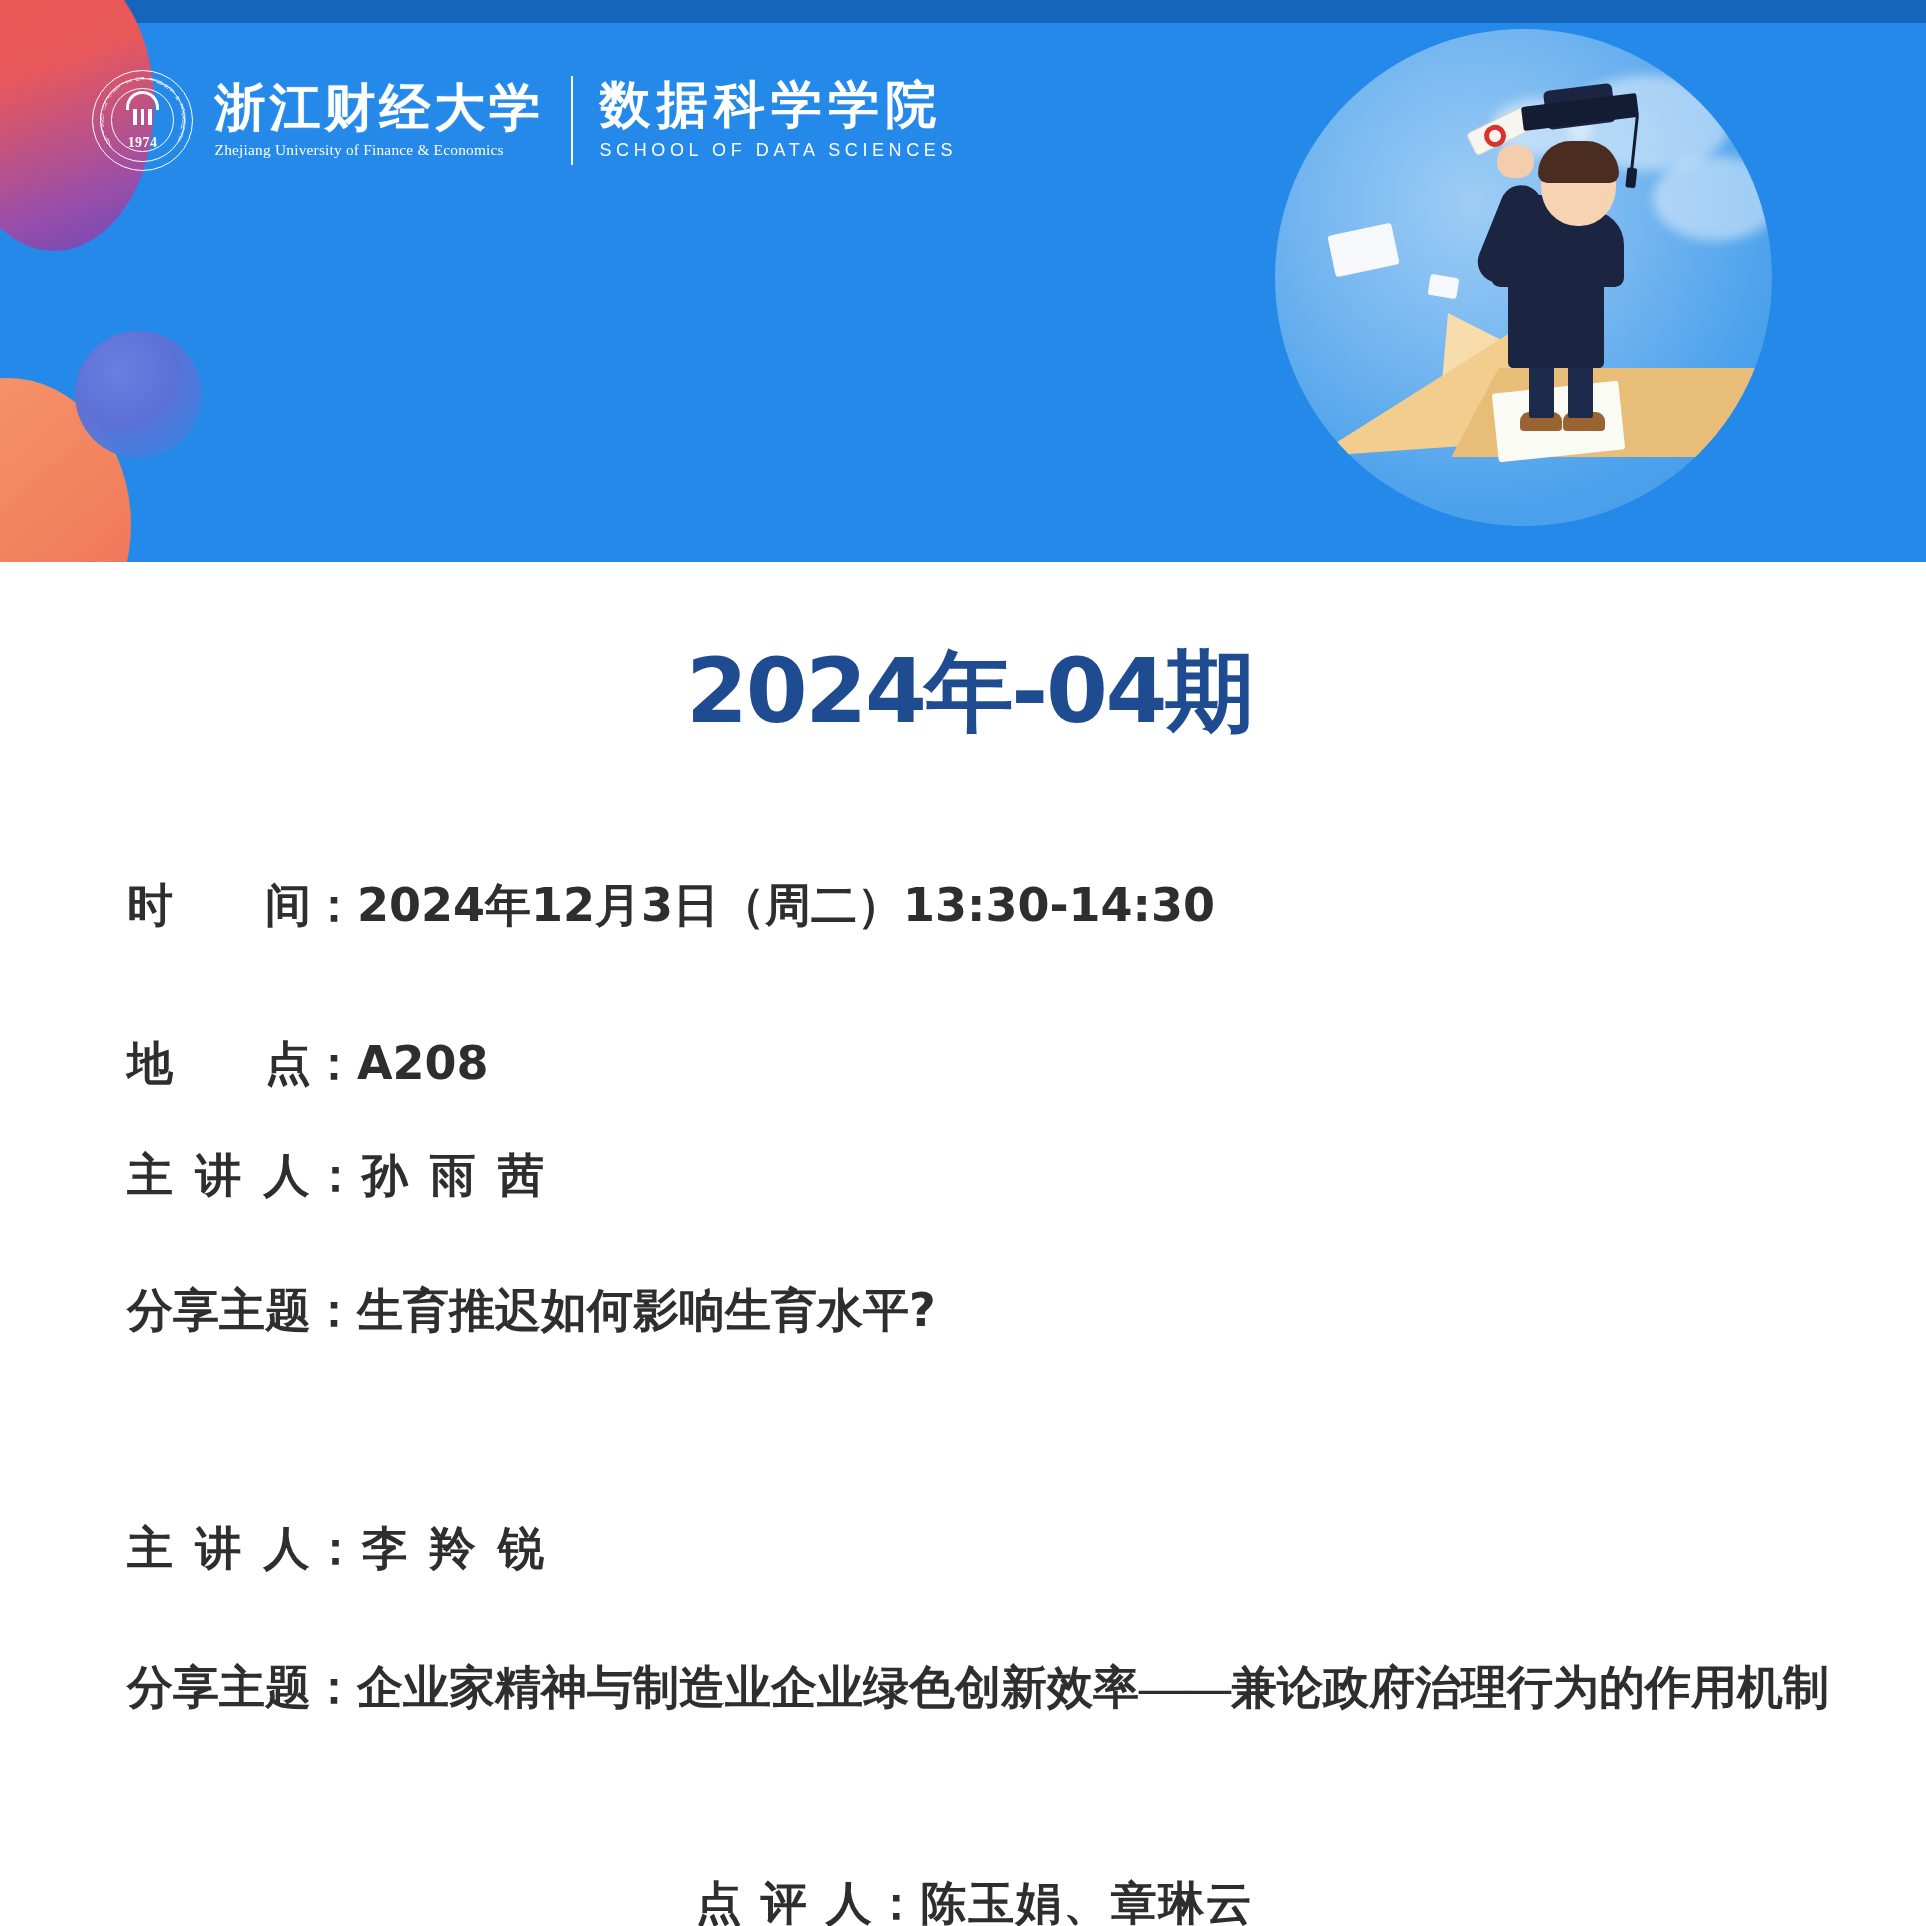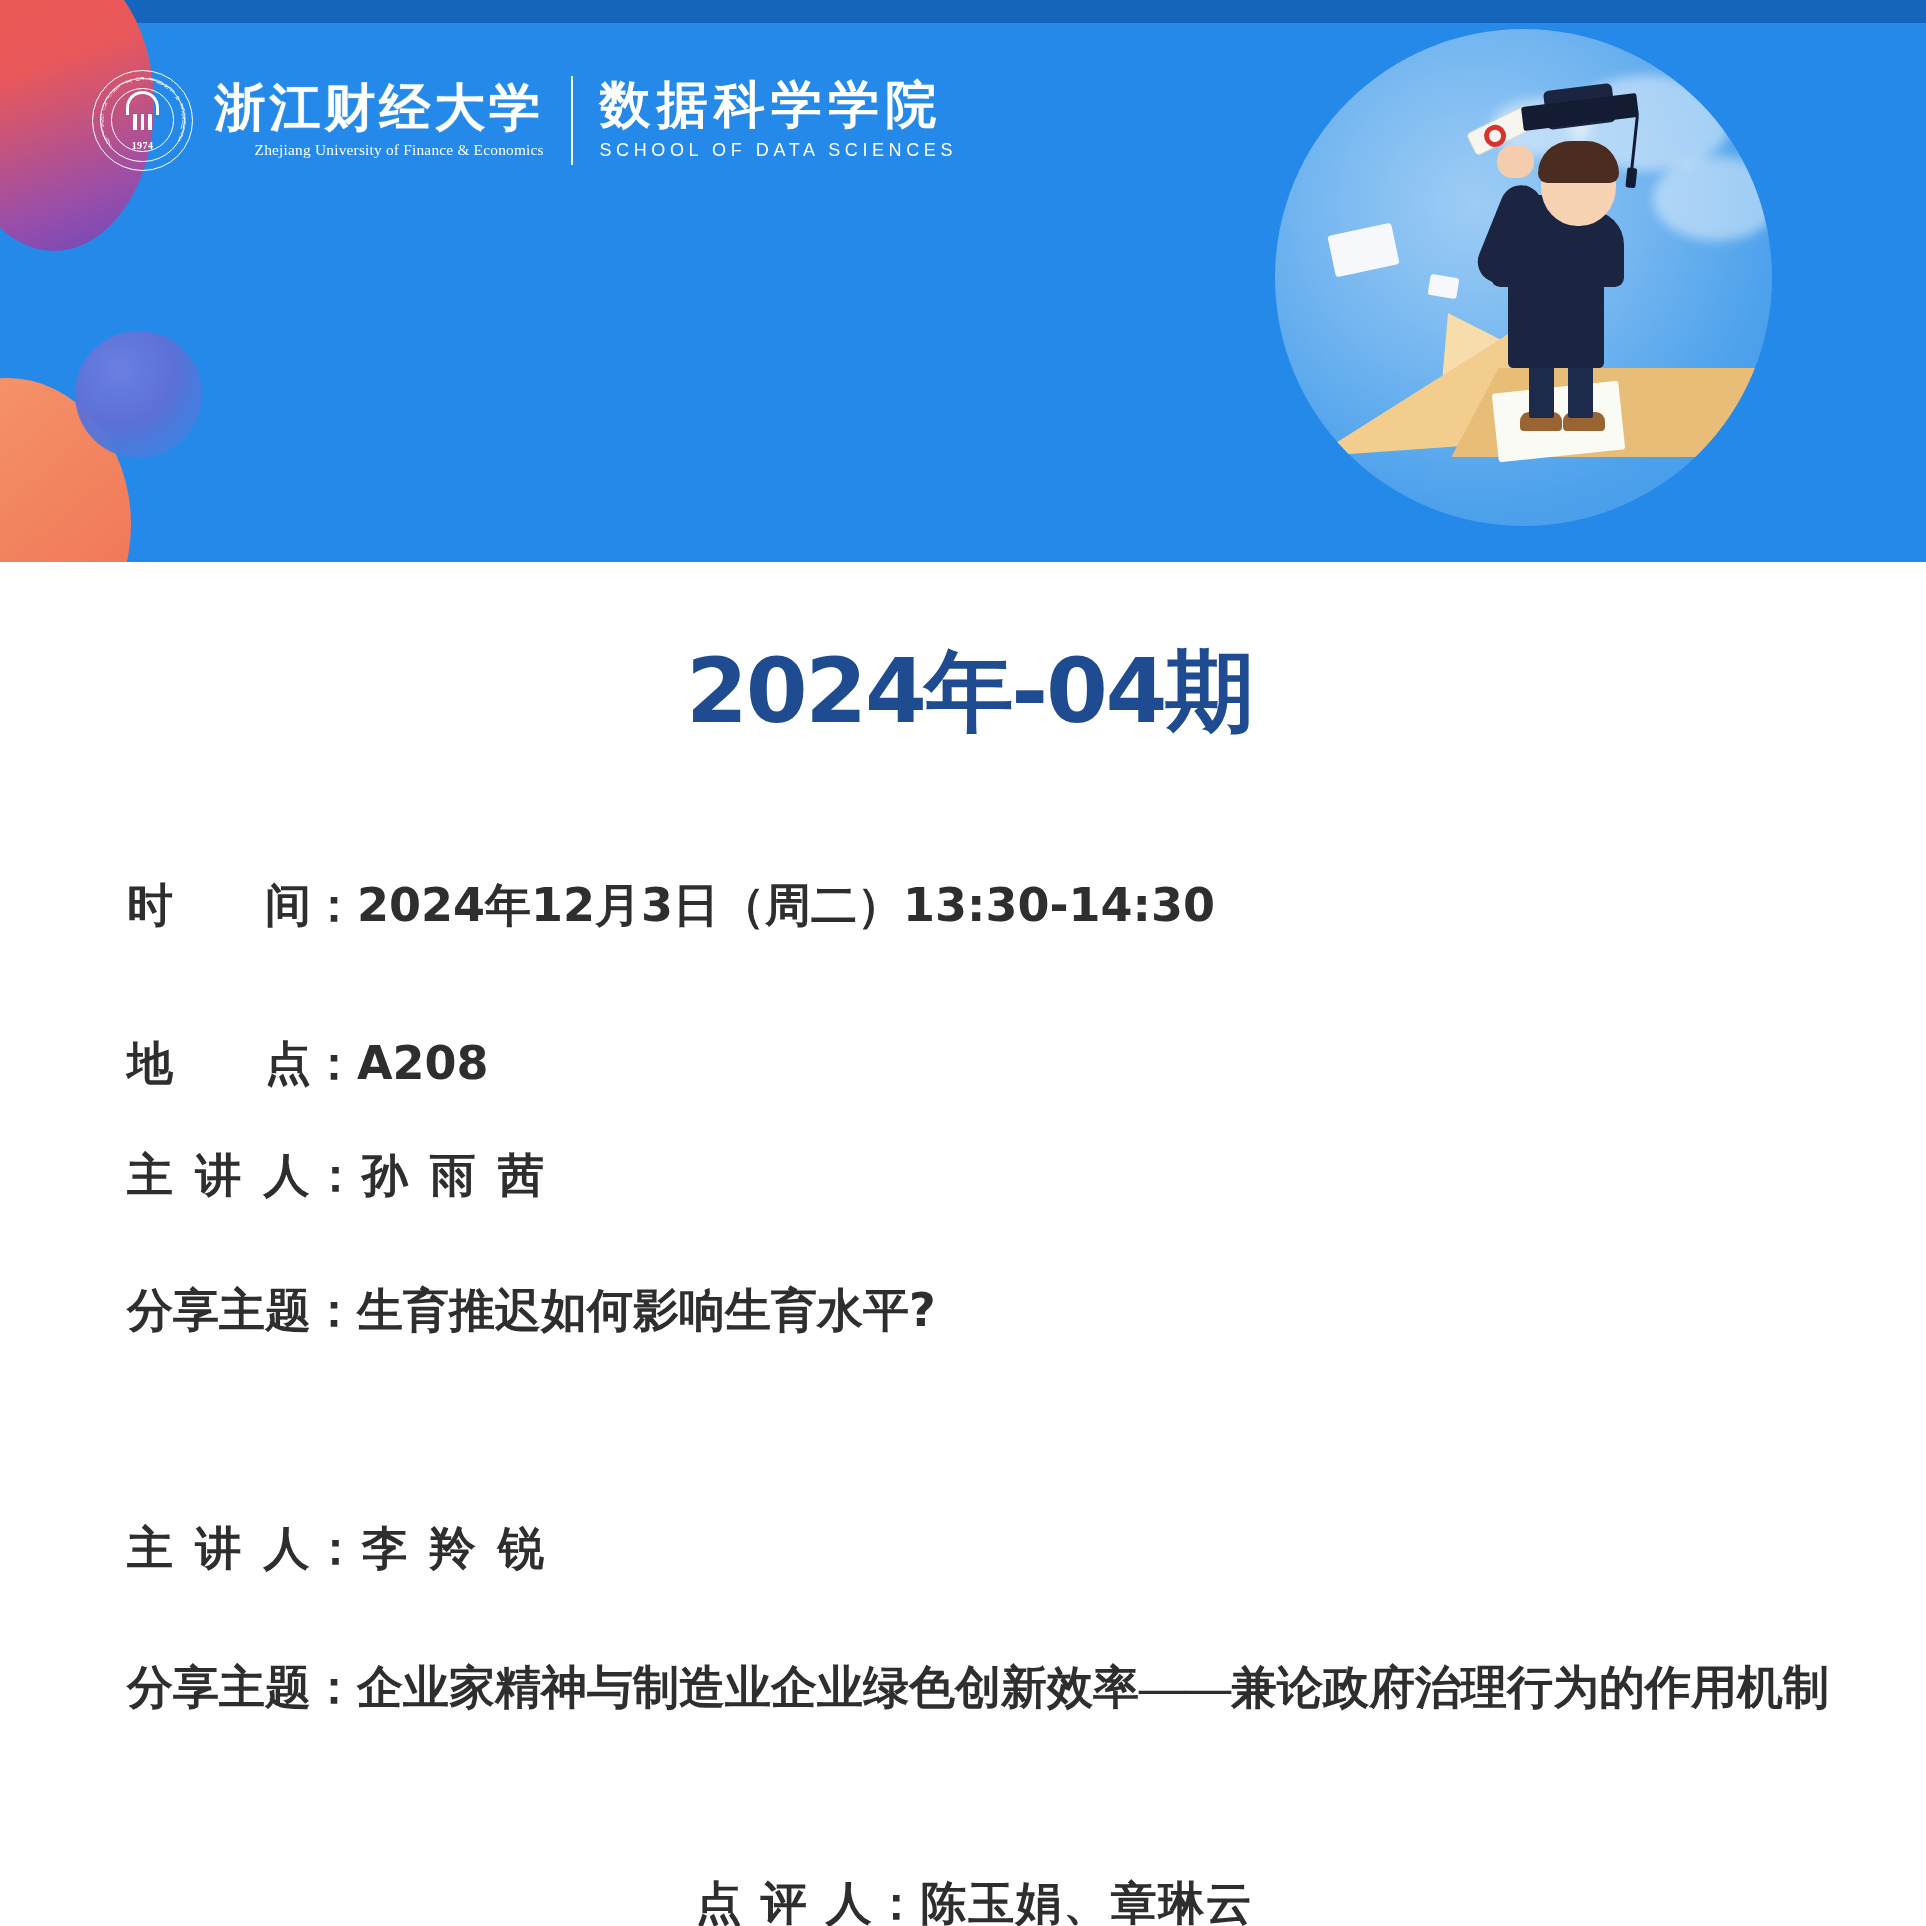--- a/index.html
+++ b/index.html
@@ -60,42 +60,42 @@
   .seal-arch {
     width:33px; height:30px;
     border:3.5px solid #ffffff; border-bottom:none;
     border-radius:17.7px 17.7px 0 0; margin-top:2.3px;
   }
   .seal-cols {
     display:flex; gap:4.2px; margin-top:-1.2px;
   }
   .seal-cols i { display:block; width:3.5px; height:16px; background:#ffffff; }
   .seal-year {
-    font-size:10px; color:#ffffff; font-weight:bold; letter-spacing:0.4px;
+    font-size:14px; color:#ffffff; font-weight:bold; letter-spacing:0.4px;
     margin-top:10px; font-family:"Liberation Serif",serif;text-align:right;
   }
   .seal-ring-text {
     position:absolute; left:0; top:0; width:100%; height:100%;
     font-size:5.8px; color:#ffffff;
   }
   .seal-ring-text span {
     position:absolute; left:50%; top:50%;
     transform-origin:0 0; white-space:nowrap;
     font-family:"Liberation Serif",serif;
   }
 
   .logo-zh-block { margin-left:21.6px; }
   .logo-zh-cn {
     font-size:51px; line-height:1.02; color:#ffffff; font-weight:bold;
     letter-spacing:3.9px; font-family:"DejaVu Serif",serif;
     text-shadow:0 0 1.2px rgba(255,255,255,.6);
   }
   .logo-zh-en {
     font-size:15.4px; color:#ffffff; margin-top:7px; letter-spacing:0.2px;
-    font-family:"Liberation Serif",serif; white-space:nowrap;margin-left:40px;
+    font-family:"Liberation Serif",serif; white-space:nowrap;
   }
   .logo-divider {
     width:1.5px; height:89px; background:#ffffff; opacity:.95;
     margin:0 27px; flex:0 0 auto; align-self:center;
   }
   .logo-sd-block { }
   .logo-sd-cn {
     font-size:51px; line-height:1.02; color:#ffffff; font-weight:bold;
     letter-spacing:6.2px; font-family:"DejaVu Sans",sans-serif;
   }

